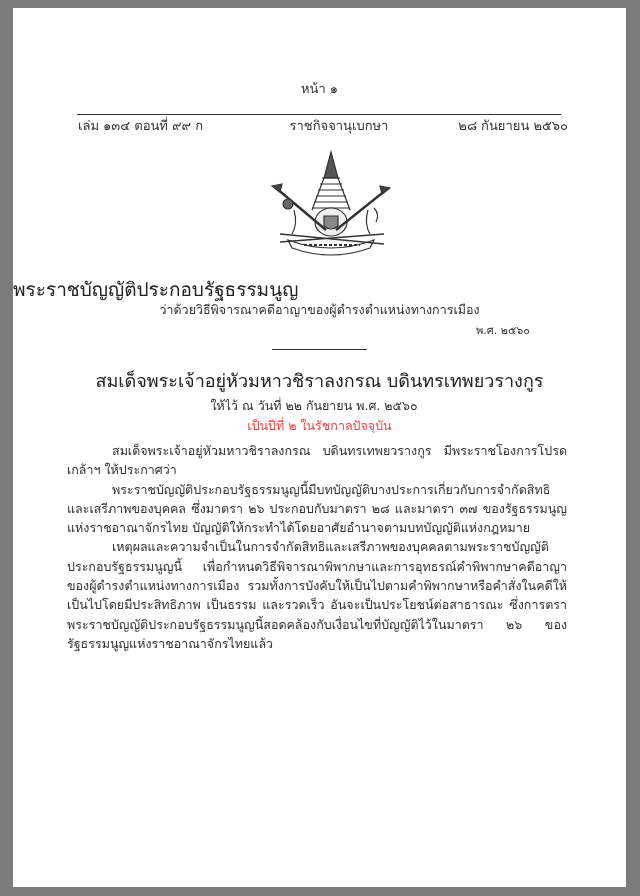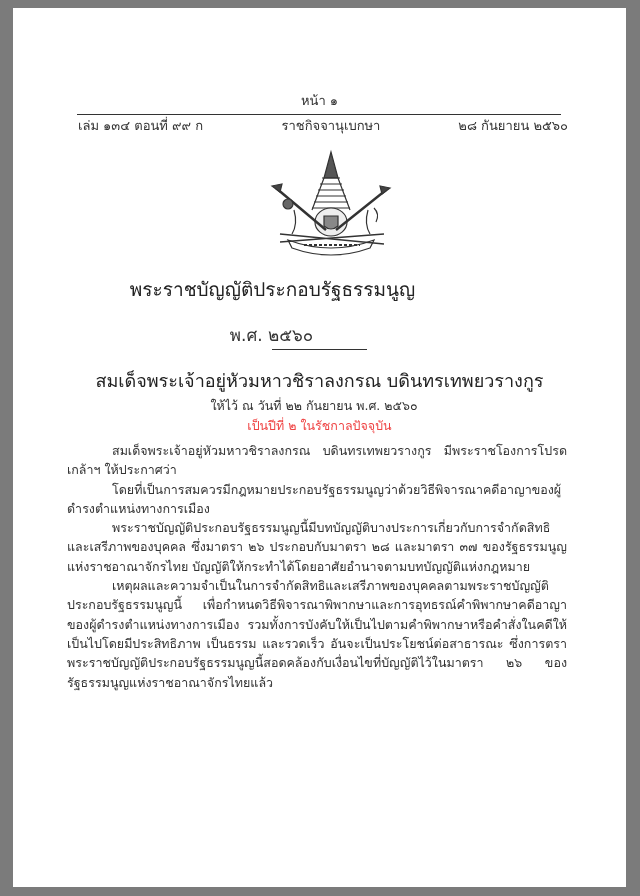--- a/index.html
+++ b/index.html
@@ -4,30 +4,30 @@
 <style>
   html, body { margin:0; padding:0; }
   body {
     width:640px; height:896px; background:#7b7b7b; position:relative; overflow:hidden;
     font-family:"DejaVu Sans", sans-serif; color:#222;
   }
   .page {
     position:absolute; left:13px; top:8px; width:613px; height:879px;
     background:#fff;
   }
-  .hdr-page { position:absolute; left:0; width:613px; top:82px; text-align:center; font-size:13px; color:#333; }
+  .hdr-page { position:absolute; left:0; width:613px; top:70px; text-align:center; font-size:13px; color:#333; }
   .hdr-row { position:absolute; left:65px; width:490px; top:84px; font-size:13px; color:#333; height:20px;margin-top:23px; }
   .hdr-row .l { position:absolute; left:0; top:0; white-space:nowrap; }
-  .hdr-row .c { position:absolute; left:8px; width:100%; text-align:center; top:0; }
+  .hdr-row .c { position:absolute; left:16px; width:100%; text-align:center; top:0; }
   .hdr-row .r { position:absolute; right:0; top:0; white-space:nowrap; }
   .hdr-rule { position:absolute; left:64px; width:484px; top:106px; height:1px; background:#333; }
   .emblem { position:absolute; left:253px; top:140px; width:130px; height:110px; }
-  .title { position:absolute; left:12px; width:495px; top:266px; text-align:center; font-size:19px; color:#222; }
+  .title { position:absolute; left:0; width:495px; top:266px; font-size:19px; color:#222; }
   .subtitle { position:absolute; left:0; width:613px; top:292px; text-align:center; font-size:12.5px; color:#333; }
-  .year { position:absolute; left:0; width:517px; top:313px; text-align:center; font-size:17px; color:#333; }
+  .year { position:absolute; left:0; width:517px; top:313px; text-align:right; font-size:11px; color:#333; }
   .short-rule { position:absolute; left:259px; width:95px; top:341px; height:1px; background:#333; }
   .king { position:absolute; left:0; width:613px; top:358px; text-align:center; font-size:18px; color:#222; }
   .given { position:absolute; left:0; width:602px; top:388px; text-align:center; font-size:12.5px; color:#333; }
   .reign { position:absolute; left:0; width:613px; top:408px; text-align:center; font-size:12.5px; color:#ef4444; }
   .body { position:absolute; left:54px; width:500px; top:433px; font-size:12.5px; color:#333; line-height:19.3px; }
   .body p { margin:0; text-align:justify; text-indent:45px; }
 </style>
 </head>
 <body>
 
@@ -63,26 +63,26 @@
           <path d="M102 62 q-4 14 2 24"></path>
 
         <path d="M22 92 Q65 108 108 92 L104 100 Q65 114 26 100 Z" fill="#fff"></path>
         <path d="M38 97 h56" stroke-dasharray="3 2" stroke-width="2"></path>
         <path d="M14 94 L118 86 M14 86 L118 96" stroke-width="1.5"></path>
       </g>
     </svg>
   </div>
 
   <div class="title">พระราชบัญญัติประกอบรัฐธรรมนูญ</div>
+  <div class="subtitle">ว่าด้วยวิธีพิจารณาคดีอาญาของผู้ดำรงตำแหน่งทางการเมือง</div>
   <div class="year">พ.ศ. ๒๕๖๐</div>
   <div class="short-rule"></div>
 
   <div class="king">สมเด็จพระเจ้าอยู่หัวมหาวชิราลงกรณ  บดินทรเทพยวรางกูร</div>
   <div class="given">ให้ไว้ ณ วันที่ ๒๒ กันยายน พ.ศ. ๒๕๖๐</div>
   <div class="reign">เป็นปีที่ ๒ ในรัชกาลปัจจุบัน</div>
 
   <div class="body">
     <p>สมเด็จพระเจ้าอยู่หัวมหาวชิราลงกรณ  บดินทรเทพยวรางกูร  มีพระราชโองการโปรดเกล้าฯ ให้ประกาศว่า</p>
-    <p>โดยที่เป็นการสมควรมีกฎหมายประกอบรัฐธรรมนูญว่าด้วยวิธีพิจารณาคดีอาญาของผู้ดำรงตำแหน่งทางการเมือง</p>
     <p>พระราชบัญญัติประกอบรัฐธรรมนูญนี้มีบทบัญญัติบางประการเกี่ยวกับการจำกัดสิทธิและเสรีภาพของบุคคล  ซึ่งมาตรา ๒๖ ประกอบกับมาตรา ๒๘ และมาตรา ๓๗ ของรัฐธรรมนูญแห่งราชอาณาจักรไทย  บัญญัติให้กระทำได้โดยอาศัยอำนาจตามบทบัญญัติแห่งกฎหมาย</p>
     <p>เหตุผลและความจำเป็นในการจำกัดสิทธิและเสรีภาพของบุคคลตามพระราชบัญญัติประกอบรัฐธรรมนูญนี้  เพื่อกำหนดวิธีพิจารณาพิพากษาและการอุทธรณ์คำพิพากษาคดีอาญาของผู้ดำรงตำแหน่งทางการเมือง  รวมทั้งการบังคับให้เป็นไปตามคำพิพากษาหรือคำสั่งในคดีให้เป็นไปโดยมีประสิทธิภาพ  เป็นธรรม  และรวดเร็ว  อันจะเป็นประโยชน์ต่อสาธารณะ  ซึ่งการตราพระราชบัญญัติประกอบรัฐธรรมนูญนี้สอดคล้องกับเงื่อนไขที่บัญญัติไว้ในมาตรา ๒๖ ของรัฐธรรมนูญแห่งราชอาณาจักรไทยแล้ว</p>
   </div>
 </div>
 
 </body></html>

